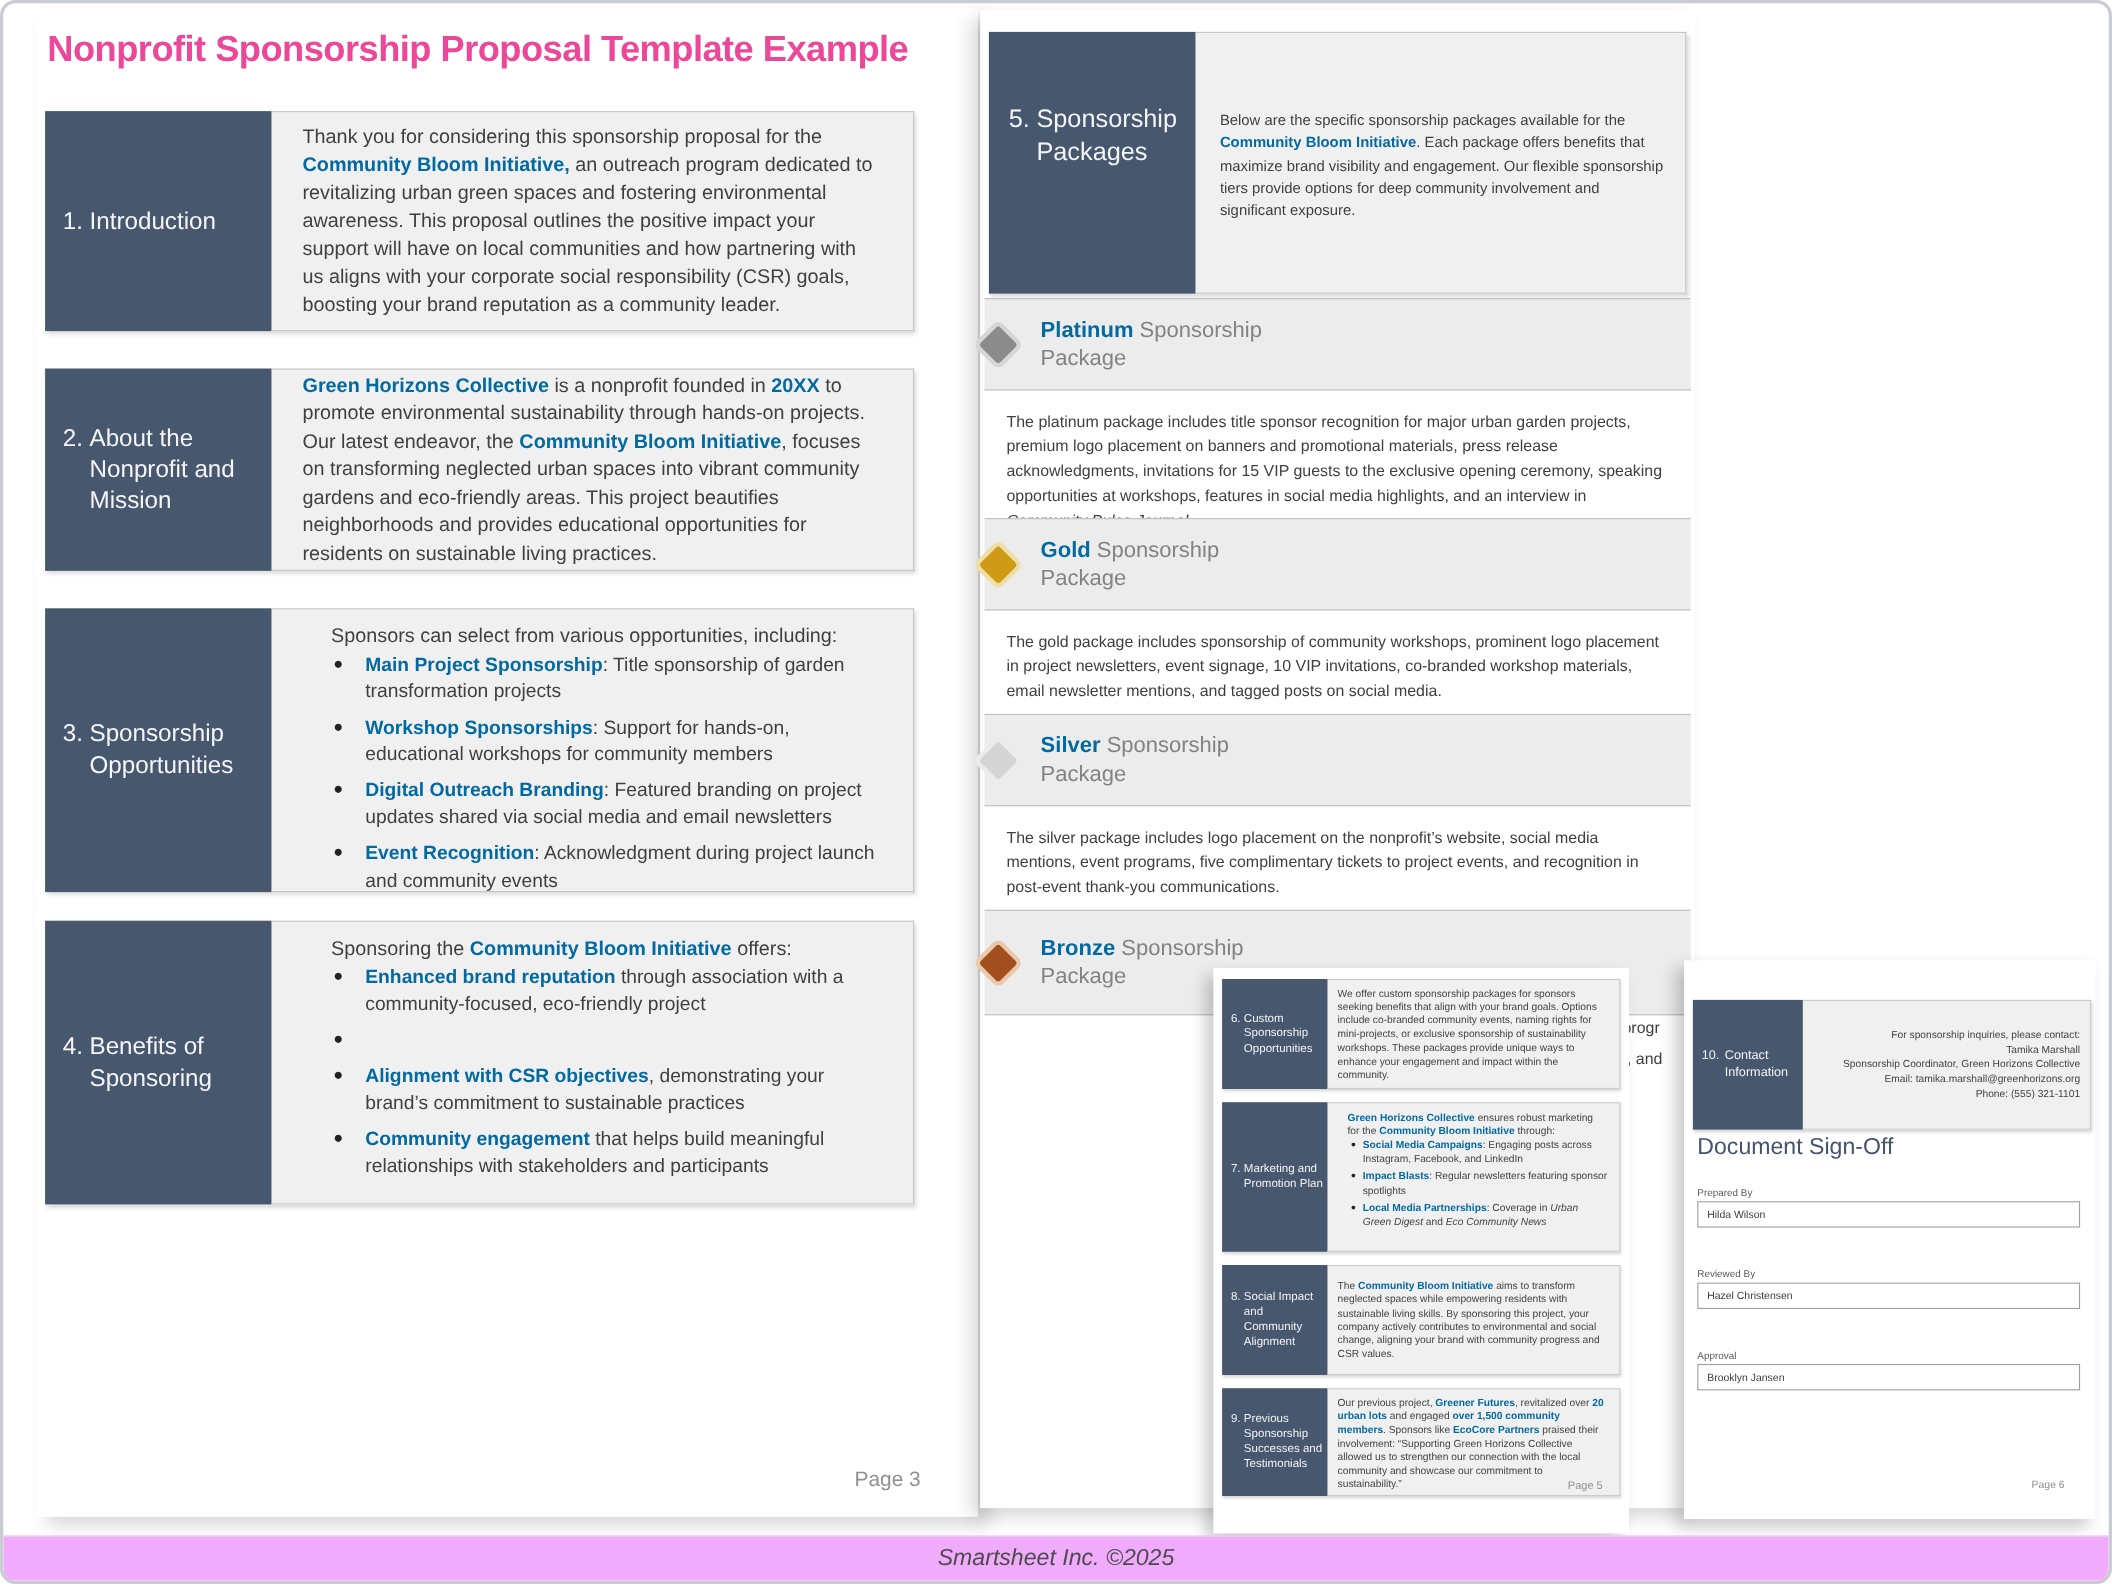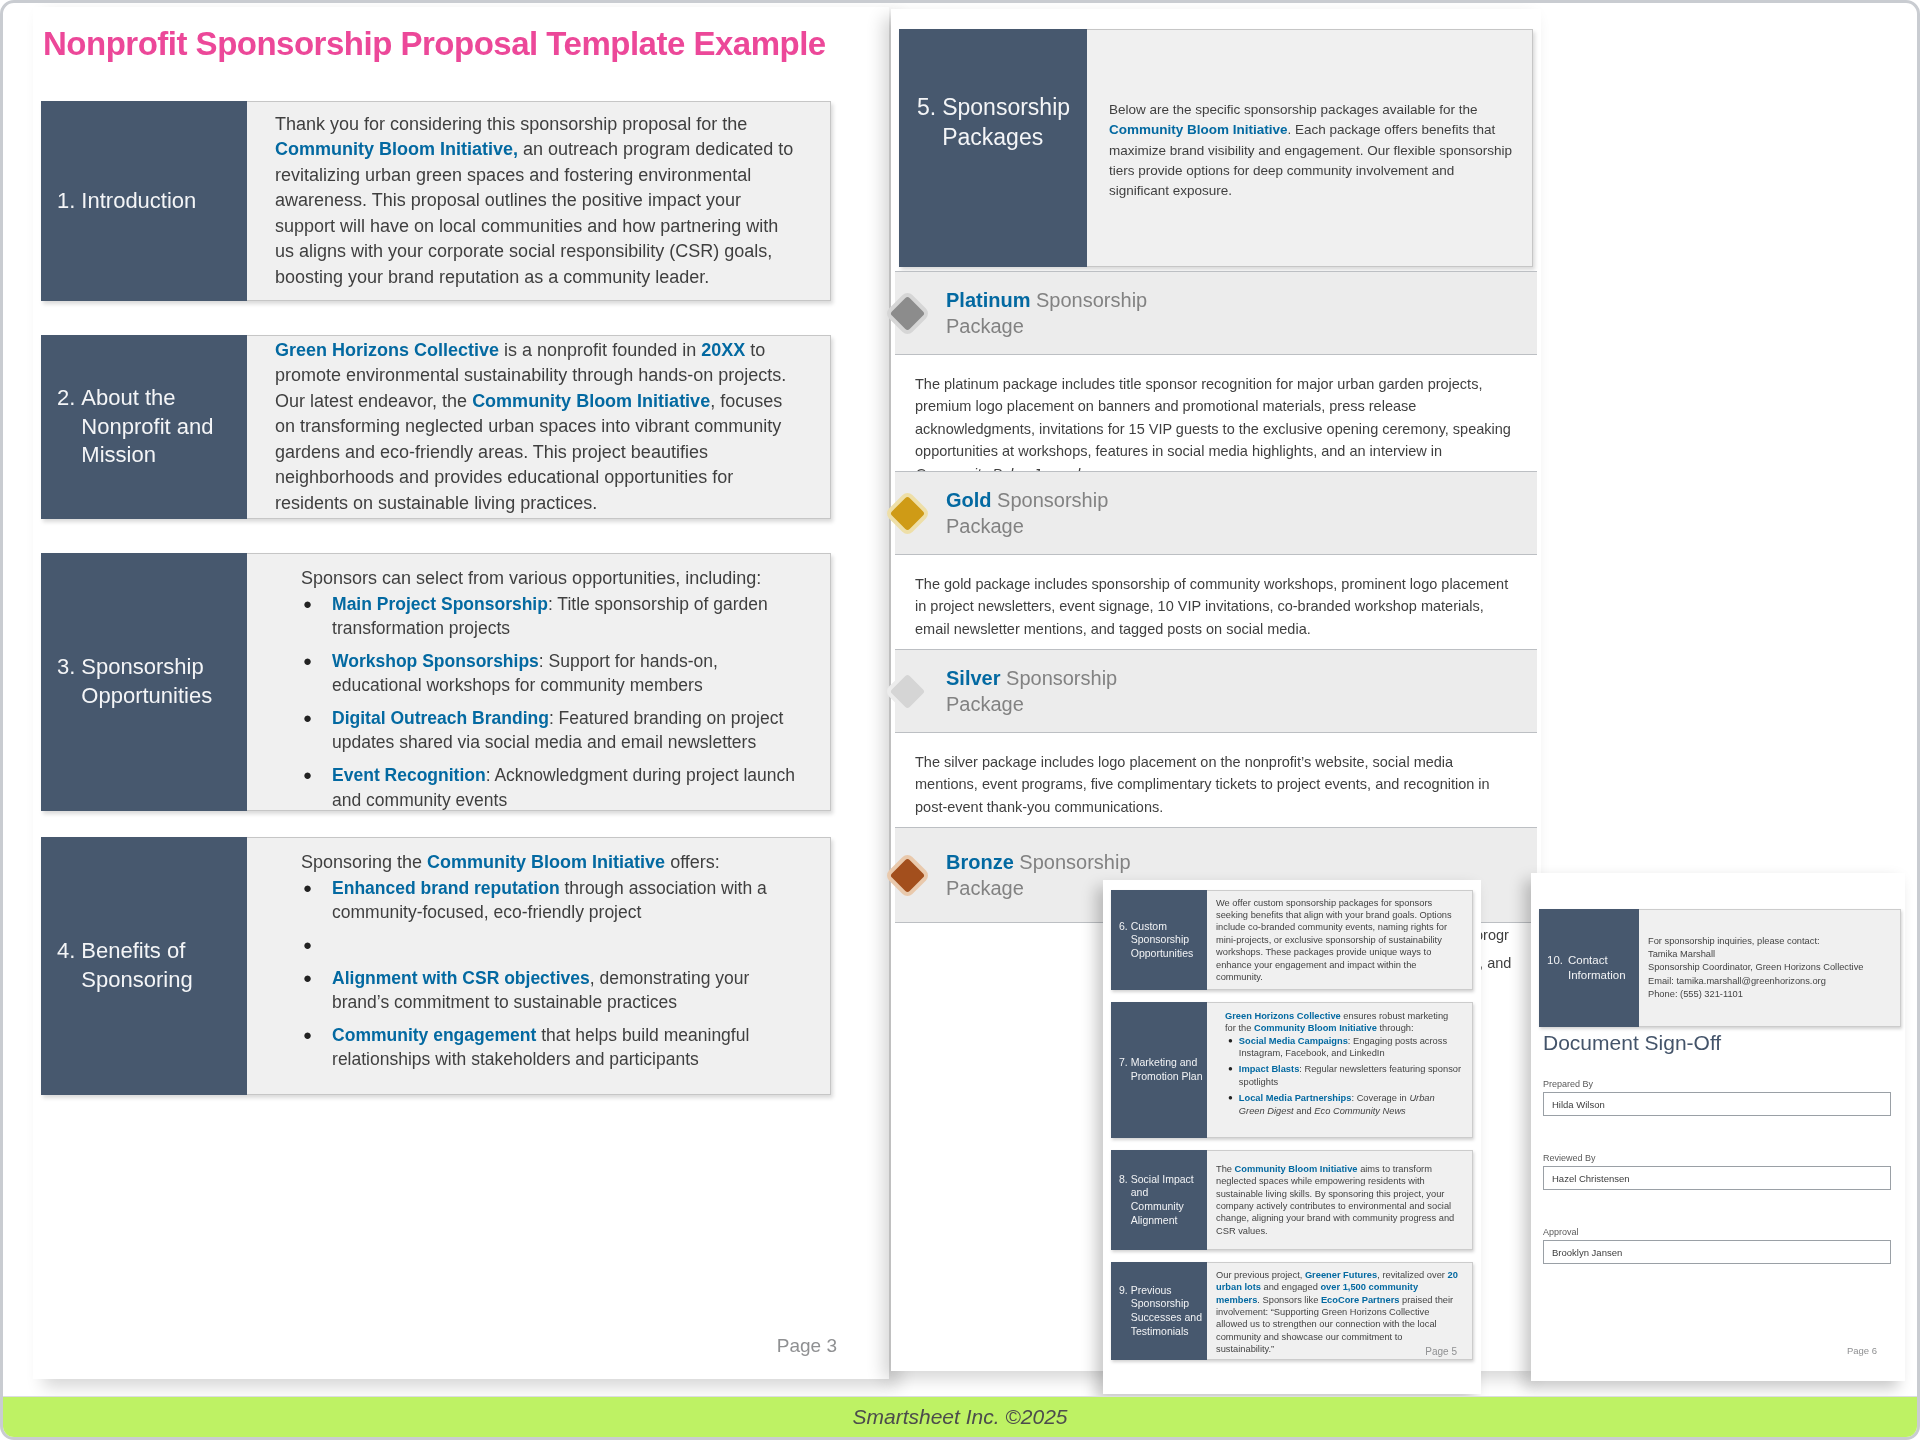--- a/index.html
+++ b/index.html
@@ -9,21 +9,21 @@
   .page3{left:30px;top:4px;width:856px;height:1372px;box-shadow:10px 8px 16px rgba(0,0,0,.16);}
   .page4{left:888px;top:6px;width:650px;height:1362px;box-shadow:-8px 8px 16px rgba(0,0,0,.16);}
   .pageA{left:1100px;top:877px;width:378px;height:514px;box-shadow:-7px 7px 14px rgba(0,0,0,.22);z-index:5;}
   .pageB{left:1528px;top:870px;width:374px;height:508px;box-shadow:-7px 7px 14px rgba(0,0,0,.22);z-index:6;}
   .title{position:absolute;left:10px;top:18px;margin:0;font-size:33px;font-weight:700;letter-spacing:-0.5px;color:#ec4899;}
   .sec{position:absolute;left:8px;width:790px;display:flex;box-shadow:2px 3px 4px rgba(0,0,0,.15);}
   .secbox{flex:none;width:206px;background:#47586e;color:#f4f5f7;display:flex;align-items:center;padding:0 8px 0 16px;box-sizing:border-box;}
   .lblwrap{display:flex;gap:6px;font-size:22px;line-height:1.3;}
   .lblwrap .num{flex:none;}
   .secbody{flex:1;background:#f0f0f0;border:1px solid #c6c6c6;border-left:none;box-sizing:border-box;color:#3f3f3f;font-size:18px;line-height:1.42;}
-  .vcenter{display:flex;flex-direction:column;justify-content:center;}
+  .vcenter{display:flex;flex-direction:column;justify-content:center;align-items:flex-end;}
   .secbody p{margin:0;padding:0 28px;}
   .sb{font-weight:700;color:#0369a1;}
   .si{font-style:italic;}
   .bullets{padding:12px 26px 0 26px;}
   .intro{margin:0 0 10px 0;}
   .bullet{display:flex;gap:20px;padding-left:30px;margin-bottom:9px;font-size:17.5px;line-height:1.38;}
   .dot{flex:none;font-size:15px;line-height:1.6;color:#222;}
   .pagenum{position:absolute;color:#8f9092;}
   
   .s5row{position:absolute;left:8px;top:20px;width:634px;height:238px;display:flex;box-shadow:2px 3px 4px rgba(0,0,0,.15);}
@@ -46,21 +46,21 @@
   .mbullet{display:flex;gap:6px;padding-left:12px;margin-bottom:4px;font-size:9.3px;line-height:1.33;}
   .mdot{flex:none;font-size:8px;line-height:1.5;color:#222;}
   .mbullets{padding:7px 9px 0 9px;}
   .mintro{margin:0 0 5px 0;}
   
   .b10{top:36px;height:118px;}
   .signoff-h{position:absolute;left:12px;top:158px;margin:0;font-size:21px;font-weight:400;color:#44546a;}
   .fgroup{position:absolute;left:12px;width:348px;}
   .flabel{font-size:9px;color:#595959;margin-bottom:3px;}
   .finput{height:24px;background:#fff;border:1px solid #9aa0a6;box-sizing:border-box;display:flex;align-items:center;padding-left:8px;font-size:9.5px;color:#3c3c3c;}
-  .footerbar{position:absolute;left:0;right:0;bottom:0;height:40px;background:#bef264;border-top:1px solid #dcdde0;display:flex;align-items:center;justify-content:center;z-index:20;}
+  .footerbar{position:absolute;left:0;right:0;bottom:0;height:40px;background:#f0abfc;border-top:1px solid #dcdde0;display:flex;align-items:center;justify-content:center;z-index:20;}
   .footerbar span{font-style:italic;font-size:21px;color:#4c4c4c;}
 </style>
 </head>
 <body>
 
 <div class="frame">
 
   <div class="page page3">
     <h1 class="title">Nonprofit Sponsorship Proposal Template Example</h1>
 

